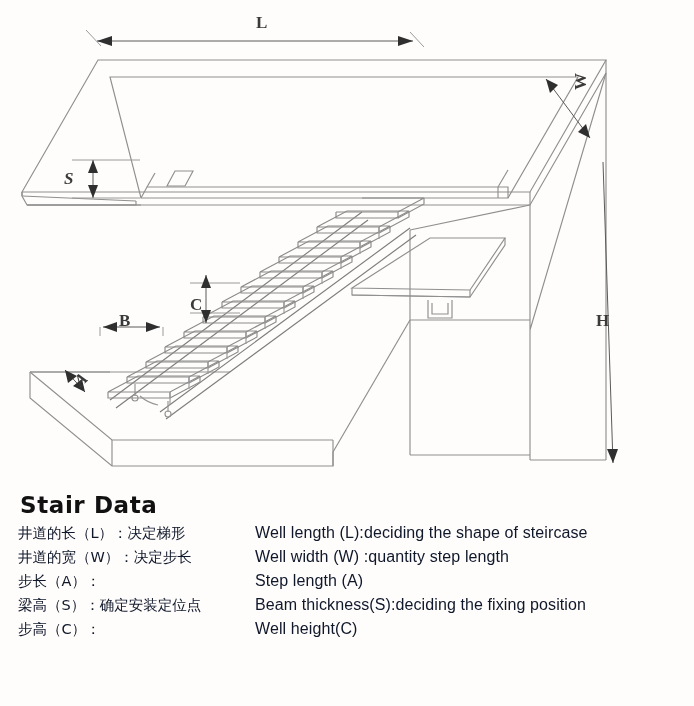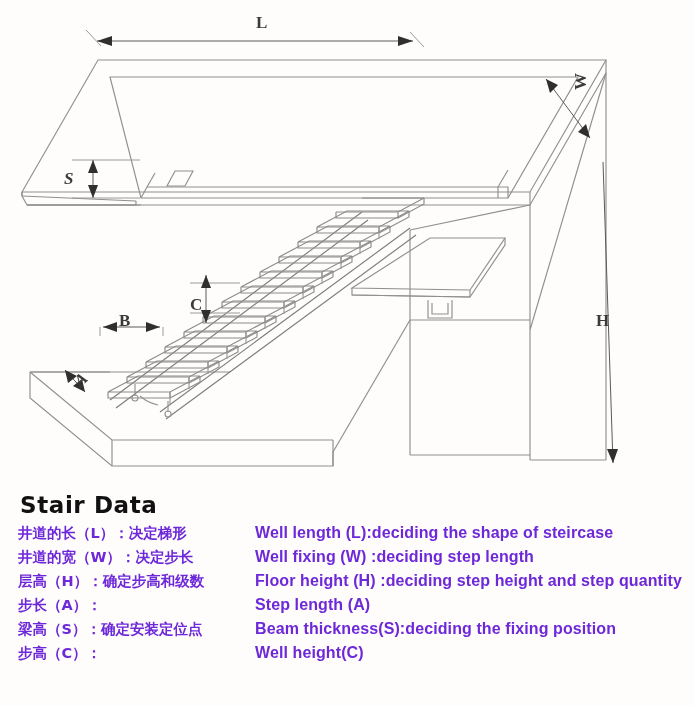--- a/index.html
+++ b/index.html
@@ -70,25 +70,24 @@
   #spec-table {
     position: absolute;
     left: 18px;
     top: 33px;
     width: 672px;
     border-collapse: collapse;
   }
   #spec-table td {
     padding: 0;
     vertical-align: top;
-    color: #6d28d9;
+    color: #0f172a;
     height: 24px;
     line-height: 24px;
     white-space: nowrap;
-    font-weight: bold;
   }
   td.cn {
     width: 237px;
     font-family: "DejaVu Sans", sans-serif;
     font-size: 14.5px;
     letter-spacing: 0px;
     color: #242424;
   }
   td.en {
     font-family: "Liberation Sans", sans-serif;
@@ -306,25 +305,21 @@
   <div id="data-block">
     <div id="stair-title">Stair Data</div>
     <table id="spec-table">
       <tbody>
         <tr>
           <td class="cn">井道的长（L）：决定梯形</td>
           <td class="en">Well length (L):deciding the shape of steircase</td>
         </tr>
         <tr>
           <td class="cn">井道的宽（W）：决定步长</td>
-          <td class="en">Well fixing (W) :deciding step length</td>
-        </tr>
-        <tr>
-          <td class="cn">层高（H）：确定步高和级数</td>
-          <td class="en">Floor height (H) :deciding step height and step quantity</td>
+          <td class="en">Well width (W) :quantity step length</td>
         </tr>
         <tr>
           <td class="cn">步长（A）：</td>
           <td class="en">Step length (A)</td>
         </tr>
         <tr>
           <td class="cn">梁高（S）：确定安装定位点</td>
           <td class="en">Beam thickness(S):deciding the fixing position</td>
         </tr>
         <tr>

